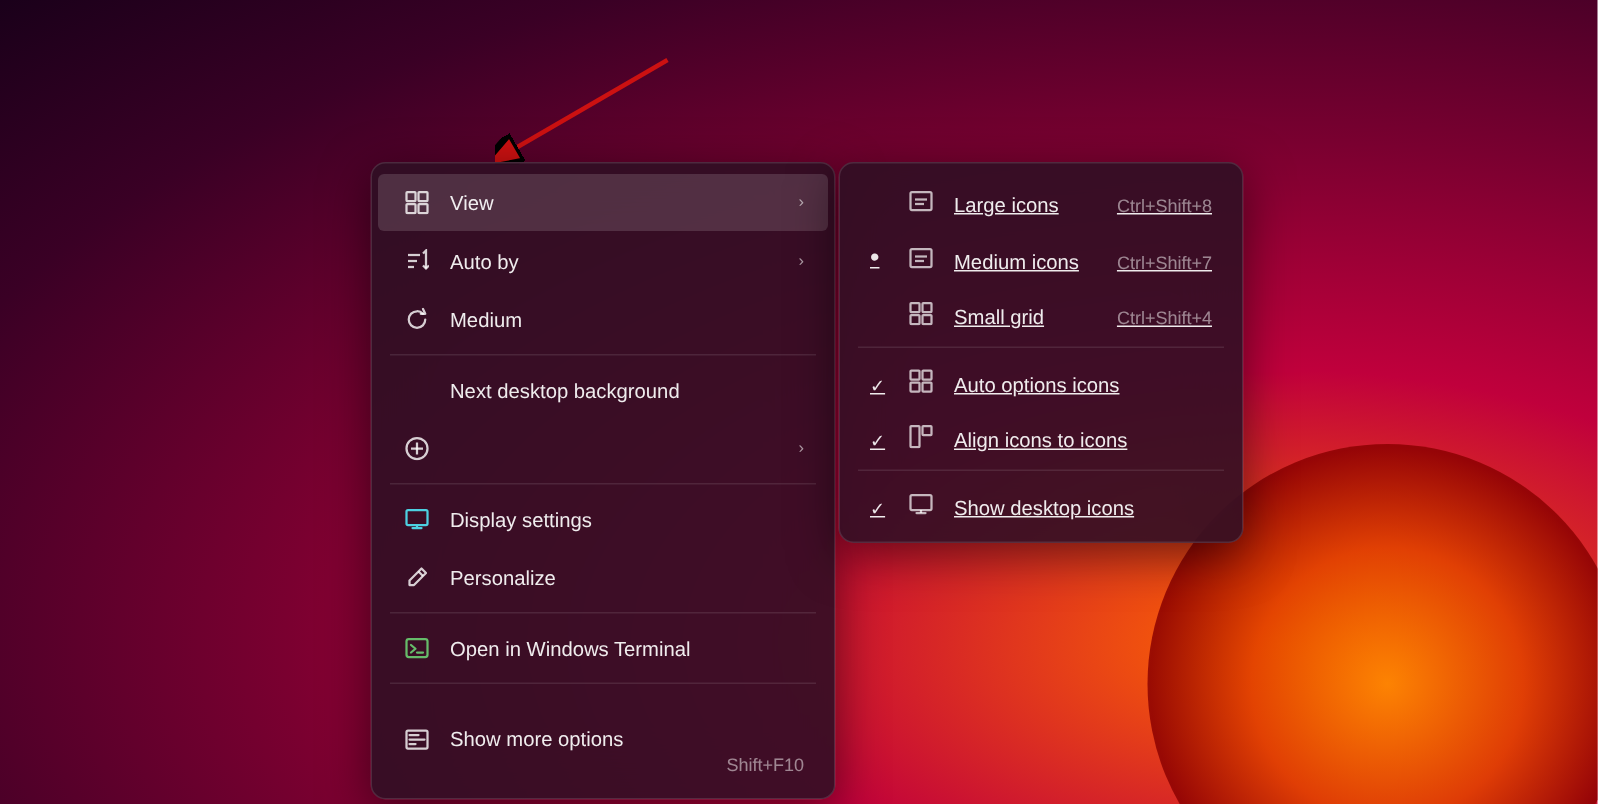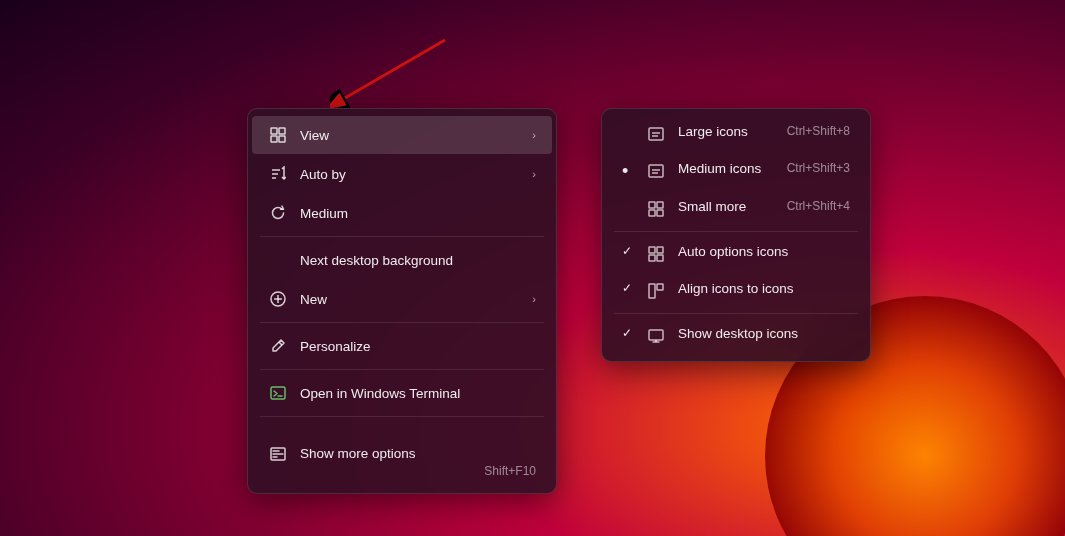--- a/index.html
+++ b/index.html
@@ -39,21 +39,20 @@
     }
 
     
     .context-menu-wrapper {
       position: absolute;
       top: 108px;
       left: 247px;
       display: flex;
       flex-direction: row;
       align-items: flex-start;
-      gap: 42px;
     }
 
     
     .context-menu {
       width: 310px;
       background: rgba(45, 15, 35, 0.88);
       backdrop-filter: blur(20px);
       border-radius: 10px;
       border: 1px solid rgba(255,255,255,0.12);
       padding: 6px 0;
@@ -121,28 +120,29 @@
       padding: 6px 0;
       box-shadow: 0 8px 32px rgba(0,0,0,0.5);
       margin-left: 2px;
       margin-top: 0;
       position: relative;
       align-self: flex-start;
     }
 
     .submenu-item {
       display: flex;
-      align-items: flex-start;
+      align-items: flex-end;
       padding: 8px 16px;
       cursor: pointer;
       color: rgba(255,255,255,0.92);
       font-size: 13.5px;
       min-height: 36px;
       border-radius: 4px;
       margin: 1px 4px;
+      text-decoration: underline;
     }
 
     .submenu-item .icon {
       width: 20px;
       height: 20px;
       margin-right: 12px;
       display: flex;
       align-items: center;
       justify-content: center;
       flex-shrink: 0;
@@ -253,26 +253,35 @@
     </div>
 
     <div class="menu-item">
       <span class="icon icon-white">
         <svg viewBox="0 0 16 16">
           <circle cx="8" cy="8" r="7" stroke="currentColor"></circle>
           <line x1="8" y1="4" x2="8" y2="12"></line>
           <line x1="4" y1="8" x2="12" y2="8"></line>
         </svg>
       </span>
-      <span class="label">New</span>
       <span class="chevron">›</span>
     </div>
 
     <div class="menu-separator"></div>
 
+    <div class="menu-item">
+      <span class="icon display-icon">
+        <svg viewBox="0 0 16 16">
+          <rect x="1" y="2" width="14" height="10" rx="1" stroke="currentColor"></rect>
+          <line x1="5" y1="14" x2="11" y2="14" stroke="currentColor" stroke-linecap="round"></line>
+          <line x1="8" y1="12" x2="8" y2="14" stroke="currentColor"></line>
+        </svg>
+      </span>
+      <span class="label">Display settings</span>
+    </div>
 
     <div class="menu-item">
       <span class="icon icon-white">
         <svg viewBox="0 0 16 16">
           <path d="M11 2l3 3-8 8H3v-3z" stroke="currentColor" stroke-linejoin="round"></path>
           <line x1="9" y1="4" x2="12" y2="7" stroke="currentColor"></line>
         </svg>
       </span>
       <span class="label">Personalize</span>
     </div>
@@ -325,34 +334,34 @@
     <div class="submenu-item">
       <span class="bullet" style="width:16px;margin-right:8px;font-size:18px;color:rgba(255,255,255,0.9)">•</span>
       <span class="icon icon-white">
         <svg viewBox="0 0 16 16">
           <rect x="1" y="2" width="14" height="12" rx="1" stroke="currentColor"></rect>
           <line x1="4" y1="7" x2="12" y2="7" stroke="currentColor"></line>
           <line x1="4" y1="10" x2="10" y2="10" stroke="currentColor"></line>
         </svg>
       </span>
       <span class="label">Medium icons</span>
-      <span class="shortcut">Ctrl+Shift+3</span>
+      <span class="shortcut">Ctrl+Shift+7</span>
     </div>
 
     <div class="submenu-item">
       <span class="check" style="width:16px;margin-right:8px;"></span>
       <span class="icon icon-white">
         <svg viewBox="0 0 16 16">
           <rect x="1" y="1" width="6" height="6" rx="0.5" stroke="currentColor"></rect>
           <rect x="9" y="1" width="6" height="6" rx="0.5" stroke="currentColor"></rect>
           <rect x="1" y="9" width="6" height="6" rx="0.5" stroke="currentColor"></rect>
           <rect x="9" y="9" width="6" height="6" rx="0.5" stroke="currentColor"></rect>
         </svg>
       </span>
-      <span class="label">Small more</span>
+      <span class="label">Small grid</span>
       <span class="shortcut">Ctrl+Shift+4</span>
     </div>
 
     <div class="submenu-separator"></div>
 
     <div class="submenu-item">
       <span class="check" style="width:16px;margin-right:8px;color:rgba(255,255,255,0.9);font-size:12px;">✓</span>
       <span class="icon icon-white">
         <svg viewBox="0 0 16 16">
           <rect x="1" y="1" width="6" height="6" rx="0.5" stroke="currentColor"></rect>

